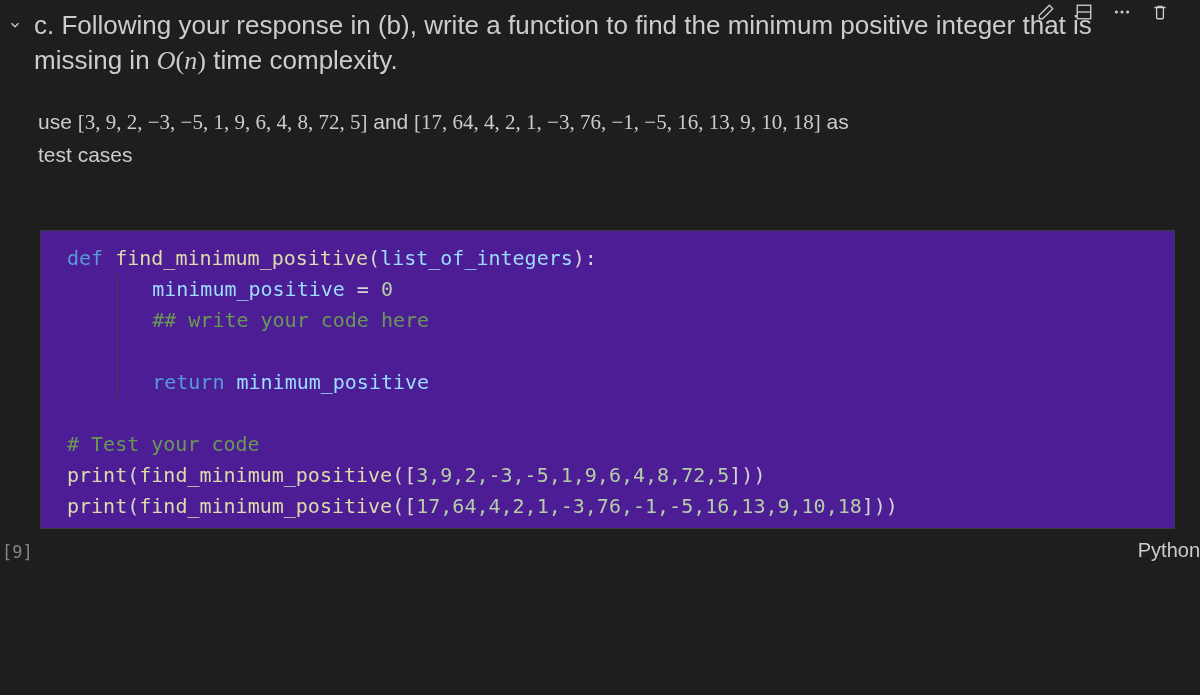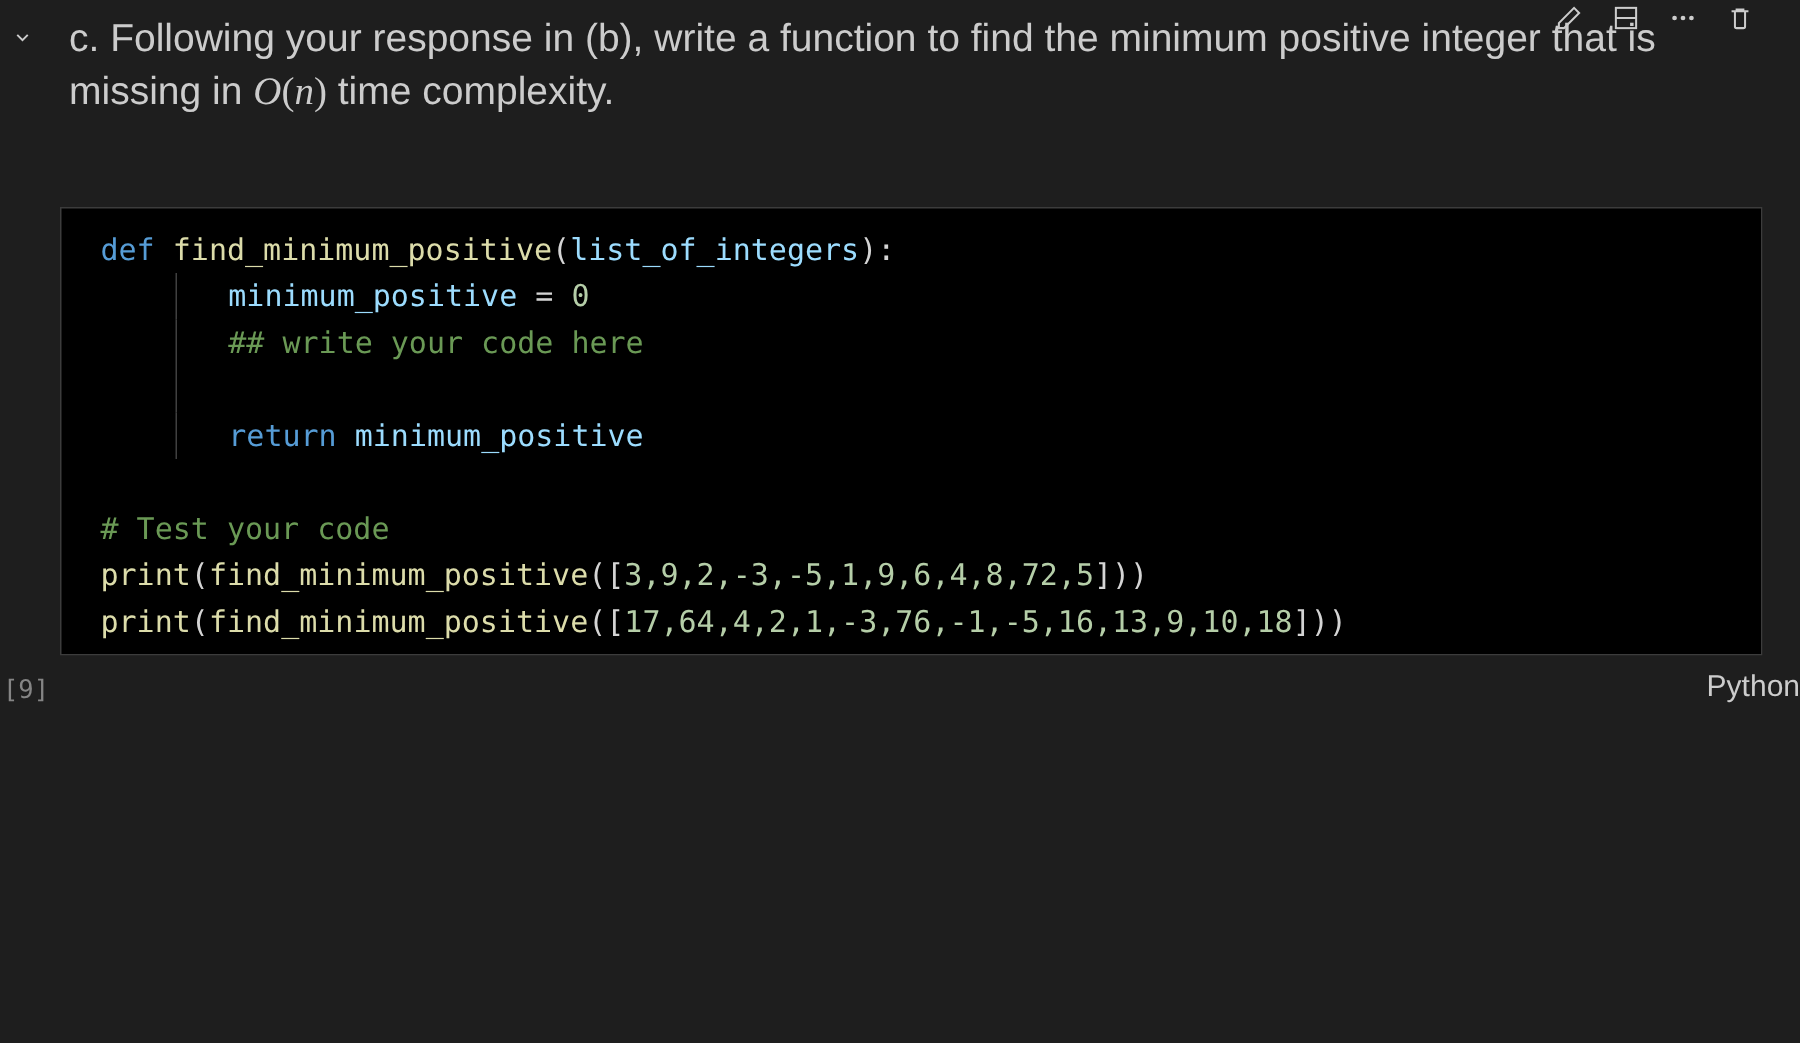--- a/index.html
+++ b/index.html
@@ -29,21 +29,21 @@
       display: flex;
       align-items: center;
       justify-content: center;
     }
     .markdown-cell {
       padding: 8px 20px 0 8px;
     }
     .collapse-row {
       display: flex;
       align-items: flex-start;
-      gap: 24px;
+      gap: 12px;
     }
     .collapse-chevron {
       margin-top: 10px;
       width: 14px;
       height: 14px;
       flex-shrink: 0;
       cursor: pointer;
     }
     .question-text {
       font-size: 26px;
@@ -61,21 +61,21 @@
     }
     .test-numbers { font-family: Georgia, "Times New Roman", serif; }
     .code-cell-wrapper {
       margin-top: 60px;
       position: relative;
     }
     .code-cell {
       margin-left: 40px;
       margin-right: 25px;
       border: 1px solid #3c3c3c;
-      background: #000000;
+      background: #4c1d95;
       padding-bottom: 6px;
     }
     .code-content {
       font-family: "Consolas", "Menlo", monospace;
       font-size: 20px;
       line-height: 1.55;
       padding: 12px 20px 0 26px;
       white-space: pre;
     }
     .tok-key { color: #569cd6; }
@@ -145,20 +145,23 @@
   <div class="collapse-row">
     <span class="collapse-chevron">
       <svg viewBox="0 0 16 16" width="14" height="14" fill="none" stroke="#cccccc" stroke-width="1.5">
           <polyline points="4,6 8,10 12,6"></polyline>
         </svg>
     </span>
     <div class="question-text">
       <span>c. Following your response in (b), write a function to find the minimum positive integer that is missing in </span><span class="math">O<span class="paren">(</span>n<span class="paren">)</span></span><span> time complexity.</span>
     </div>
   </div>
+  <div class="test-text">
+    <span>use </span><span class="test-numbers">[3, 9, 2, −3, −5, 1, 9, 6, 4, 8, 72, 5]</span><span> and </span><span class="test-numbers">[17, 64, 4, 2, 1, −3, 76, −1, −5, 16, 13, 9, 10, 18]</span><span> as</span><br><span>test cases</span>
+  </div>
 </div>
 
 <div class="code-cell-wrapper">
   <div class="code-cell">
     <div class="code-content"><span class="tok-key">def</span> <span class="tok-func">find_minimum_positive</span><span class="tok-punct">(</span><span class="tok-param">list_of_integers</span><span class="tok-punct">):</span>
     <span class="indent-guide"><span class="tok-var">minimum_positive</span><span class="tok-op"> = </span><span class="tok-num">0</span></span>
     <span class="indent-guide"><span class="tok-comment">## write your code here</span></span>
     <span class="indent-guide"> </span>
     <span class="indent-guide"><span class="tok-key">return</span><span class="tok-var"> minimum_positive</span></span>
 

